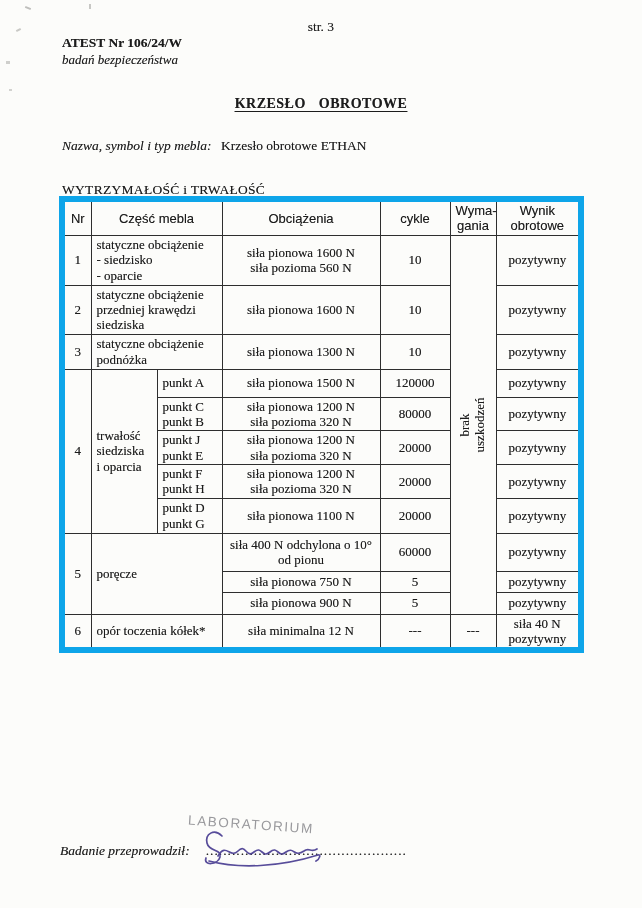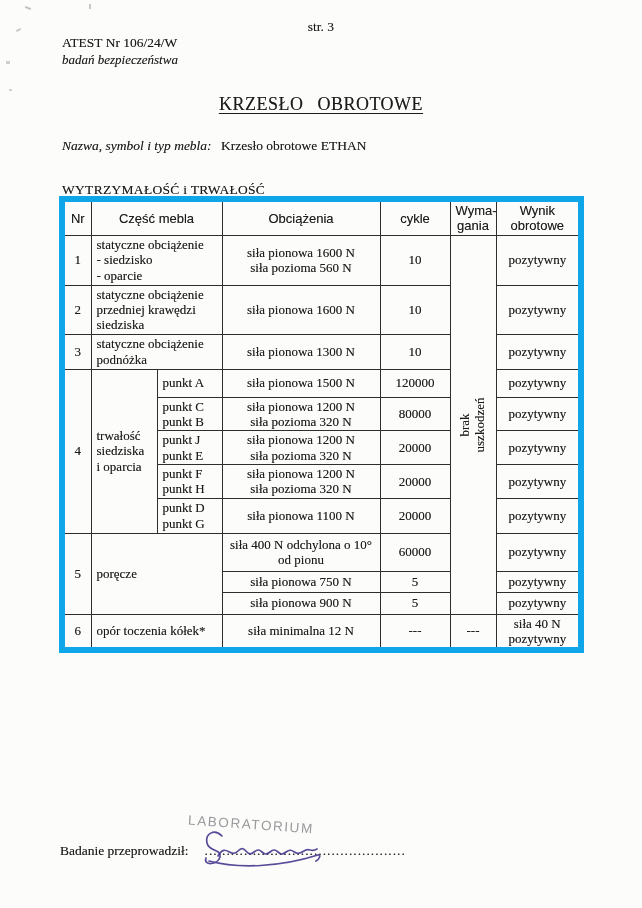--- a/index.html
+++ b/index.html
@@ -4,25 +4,25 @@
 <style>
   html,body{margin:0;padding:0;background:#e8e8e6;}
   .page{
     position:relative;width:642px;height:908px;margin:0 auto;
     background:#fcfcfa;overflow:hidden;color:#1c1c1c;
     font-family:"Liberation Serif", serif;
     text-shadow:0 0 .4px rgba(40,40,40,.5);
   }
   
   .page-number{position:absolute;top:19px;left:0;width:100%;text-align:center;font-size:13.5px;}
-  .atest-title{position:absolute;top:35px;left:62px;font-size:13.5px;font-weight:normal;}
+  .atest-title{position:absolute;top:35px;left:62px;font-size:13.5px;font-weight:bold;}
   .atest-subtitle{position:absolute;top:52px;left:62px;font-size:13px;font-style:italic;}
   .doc-title{position:absolute;top:94px;left:0;width:100%;text-align:center;}
   .doc-title span{
-    font-size:18px;font-weight:normal;letter-spacing:.5px;word-spacing:9px;
+    font-size:14px;font-weight:bold;letter-spacing:.5px;word-spacing:9px;
     text-decoration:underline;text-underline-offset:3px;
   }
   .name-line{position:absolute;top:138px;left:62px;font-size:13.5px;white-space:nowrap;}
   .name-line .lbl{font-style:italic;margin-right:6px;}
   .name-line .val{font-weight:normal;margin-top:9px;}
   .section-title{position:absolute;top:182px;left:62px;font-size:13.5px;letter-spacing:.3px;
     text-decoration:underline;text-underline-offset:3px;}
   
   table.results{
     position:absolute;top:196px;left:59px;width:519px;
@@ -44,21 +44,21 @@
   table.results td.vert-cell{position:relative;padding:0;}
   .vert{
     position:absolute;left:50%;top:50%;
     transform:translate(-50%,-50%) rotate(-90deg);
     white-space:pre-line;text-align:center;line-height:1.15;font-size:13px;width:90px;
   }
   
   .footnote{position:absolute;top:647px;left:61px;font-size:12.5px;}
   
   .sig-line{position:absolute;top:843px;left:60px;font-size:13.5px;white-space:nowrap;}
-  .sig-line .lbl{margin-right:16px;}
+  .sig-line .lbl{font-style:italic;margin-right:16px;}
   .sig-line .dots{letter-spacing:1px;color:#2a2a2a;}
   .stamp{
     position:absolute;top:817px;left:188px;
     font-family:"Liberation Sans", sans-serif;
     font-size:13.5px;letter-spacing:1.6px;color:#8f8f93;opacity:.9;
     transform:rotate(4deg);text-shadow:none;
   }
   .signature-svg{position:absolute;top:824px;left:194px;}
   
   .artifact{position:absolute;background:#bfbfbc;text-shadow:none;}

